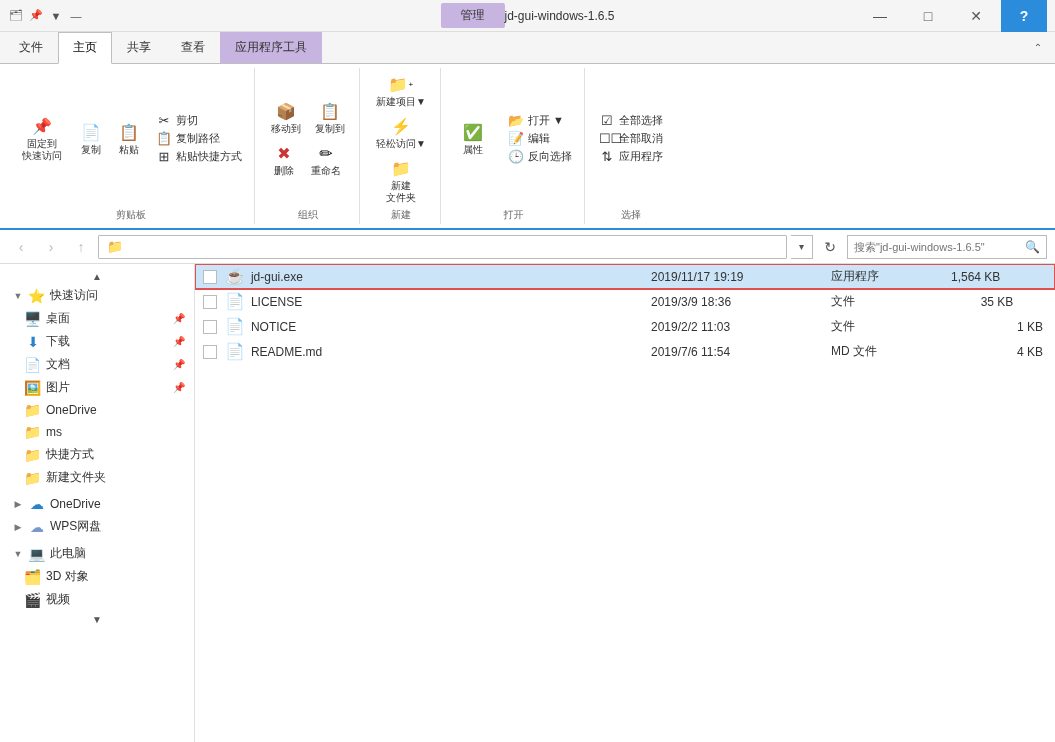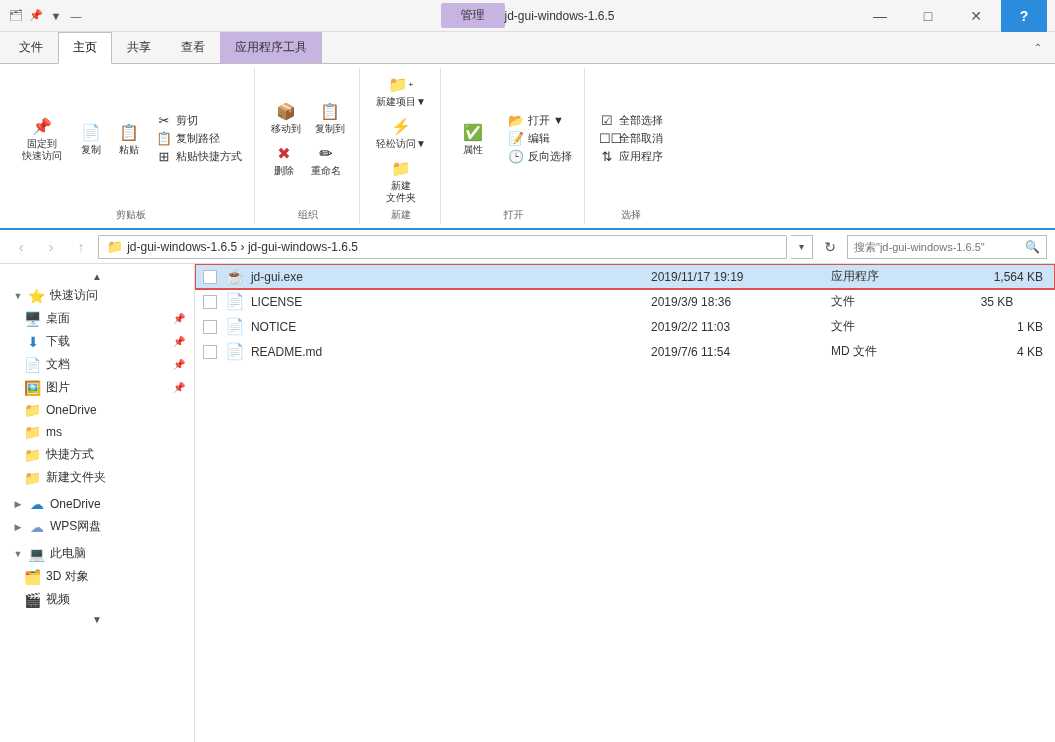--- a/index.html
+++ b/index.html
@@ -546,21 +546,20 @@
     <div class="ribbon-group-label">选择</div>
   </div>
 </div>
 
 <div class="nav-bar">
   <div class="nav-btn disabled">‹</div>
   <div class="nav-btn disabled">›</div>
   <div class="nav-btn disabled">↑</div>
   <div class="breadcrumb-bar">
     <span class="breadcrumb-icon">📁</span>
-    <span>jd-gui-windows-1.6.5 › jd-gui-windows-1.6.5</span>
   </div>
   <div class="nav-dropdown">▾</div>
   <div class="nav-refresh">↻</div>
   <div class="search-bar">
     <input class="search-input" type="text" placeholder="搜索&quot;jd-gui-windows-1.6.5&quot;" style="">
     <span class="search-icon">🔍</span>
   </div>
 </div>
 
 <div class="main-area">
@@ -642,21 +641,21 @@
 
 
     <div class="file-row selected selected-row-outline">
       <div class="file-name-cell">
         <span class="row-checkbox"></span>
         <span class="file-icon">☕</span>
         <span>jd-gui.exe</span>
       </div>
       <div class="file-cell">2019/11/17 19:19</div>
       <div class="file-cell">应用程序</div>
-      <div class="file-cell" style="text-align:right">1,564 KB</div>
+      <div class="file-cell" style="">1,564 KB</div>
     </div>
 
     <div class="file-row">
       <div class="file-name-cell">
         <span class="row-checkbox"></span>
         <span class="file-icon">📄</span>
         <span>LICENSE</span>
       </div>
       <div class="file-cell">2019/3/9 18:36</div>
       <div class="file-cell">文件</div>

